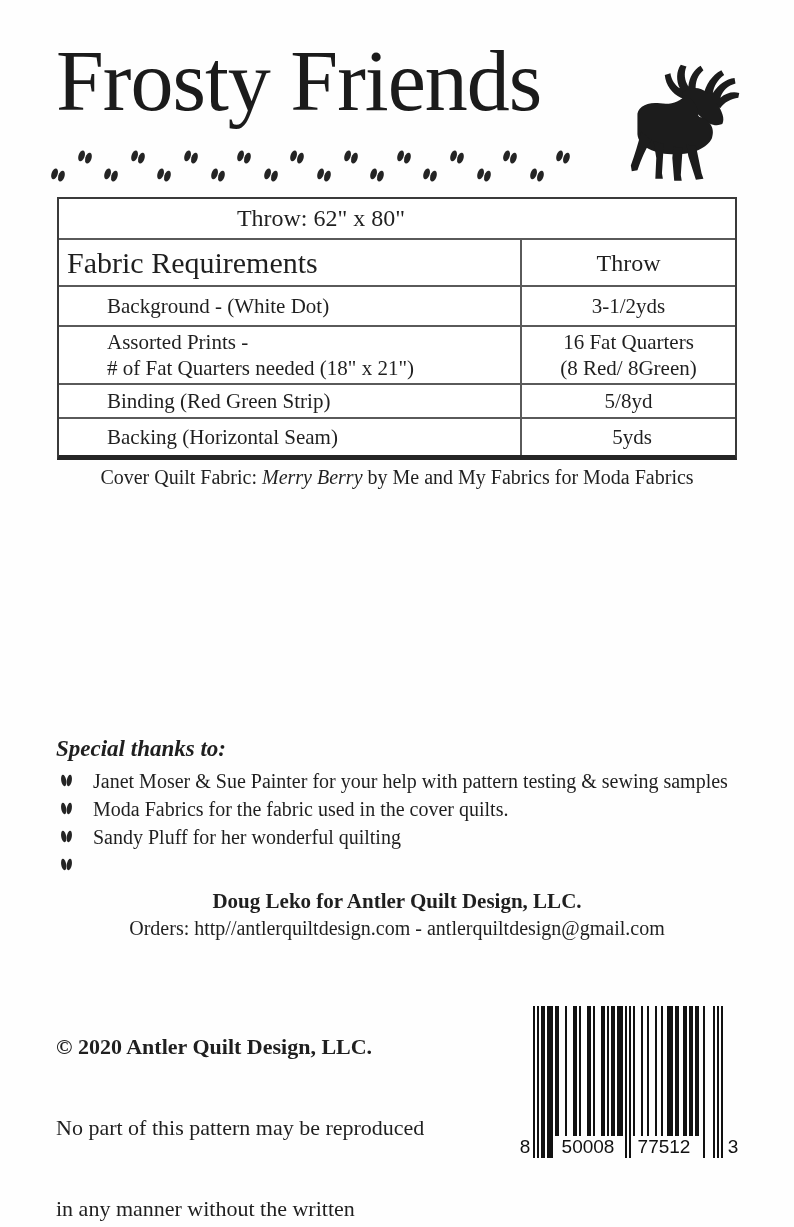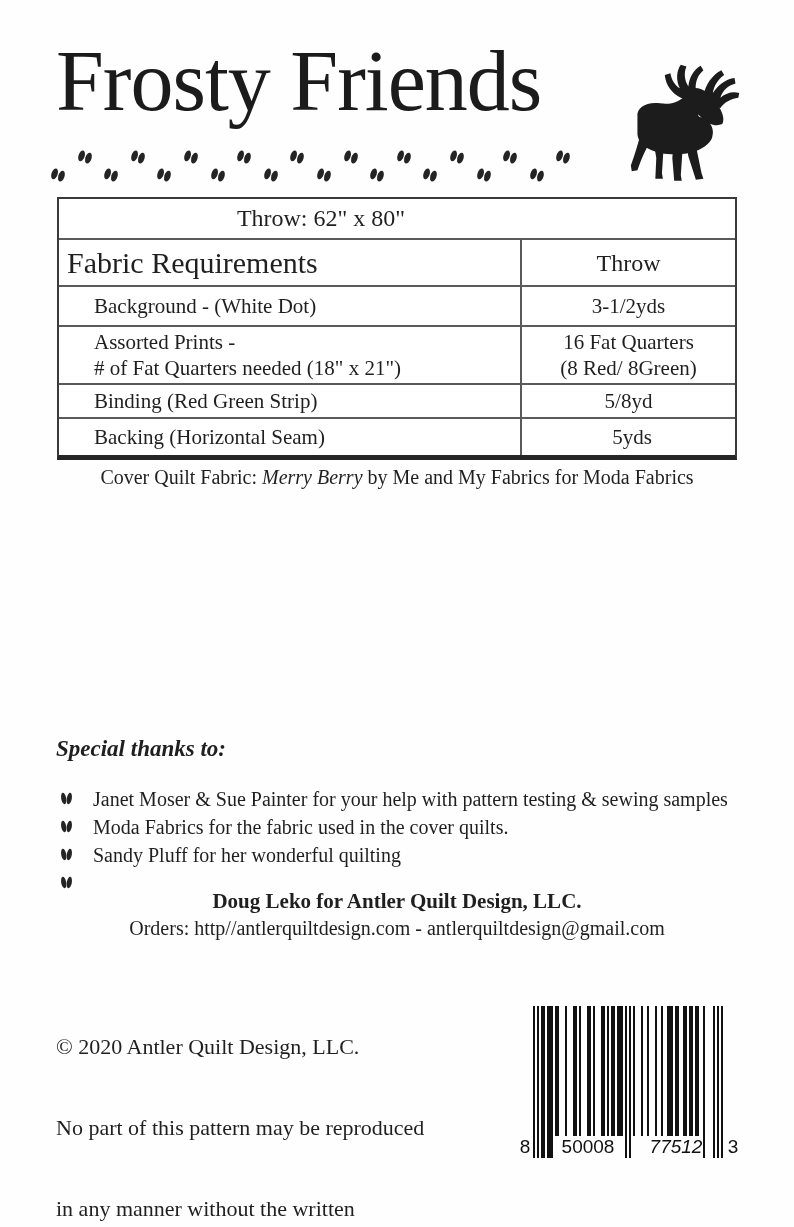--- a/index.html
+++ b/index.html
@@ -26,56 +26,56 @@
     height:41px;display:flex;align-items:center;justify-content:center;
     font-size:24px;padding-right:152px;box-sizing:border-box;
     border-bottom:2px solid #5a5a5a;
   }
   .t-row{display:flex;border-bottom:2px solid #5a5a5a;box-sizing:border-box;}
   .t-row.last{border-bottom:none;}
   .cell{box-sizing:border-box;}
   .cell.l{
     width:463px;border-right:2px solid #5a5a5a;
     display:flex;flex-direction:column;justify-content:center;
-    padding-left:35px;font-size:21px;line-height:26px;
+    padding-left:48px;font-size:21px;line-height:26px;
   }
   .cell.v{
     flex:1;display:flex;flex-direction:column;justify-content:center;align-items:center;
     text-align:left;font-size:21px;line-height:26px;
   }
   .t-row.head{height:47px;}
   .t-row.head .cell.l{padding-left:8px;font-size:30px;}
   .t-row.head .cell.v{font-size:24px;}
   .t-row.r1{height:40px;}
   .t-row.r2{height:58px;}
   .t-row.r3{height:34px;}
   .t-row.r4{height:36px;gap:7px;}
   
   .cover{position:absolute;left:0;right:0;top:466px;text-align:center;font-size:20px;}
   
   .thanks{position:absolute;left:56px;top:736px;width:710px;}
-  .th-head{font-size:23px;font-weight:bold;font-style:italic;margin-bottom:25px;}
+  .th-head{font-size:23px;font-weight:bold;font-style:italic;margin-bottom:7px;}
   .th-item{display:flex;align-items:flex-start;height:28px;font-size:20px;line-height:24px;}
   .hoof-bullet{flex:0 0 auto;width:13px;height:19px;margin:2px 20px 0 4px;}
   
   .credit{position:absolute;left:0;right:0;top:889px;text-align:center;font-size:21px;font-weight:bold;}
   .orders{position:absolute;left:0;right:0;top:917px;text-align:center;font-size:20px;}
   
   .copyright{position:absolute;left:56px;top:979px;width:440px;font-size:22px;line-height:27px;white-space:pre-wrap;}
-  .cr-bold{font-weight:normal;}
+  .cr-bold{font-weight:bold;}
   
   .barcode{position:absolute;left:522px;top:1006px;width:222px;height:162px;}
   .barcode svg{position:absolute;left:11px;top:0;width:190px;height:152px;fill:#111;}
   .bd{
     position:absolute;top:130px;font-family:"Liberation Sans","DejaVu Sans",sans-serif;
     font-size:19px;color:#111;text-align:center;
   }
   .bd.first{left:-4px;width:14px;}
   .bd.g1{left:36px;width:60px;}
-  .bd.g2{left:124px;width:60px;font-style:italic;}
+  .bd.g2{left:112px;width:60px;}
   .bd.last{left:203px;width:16px;}
   .defs-holder{position:absolute;width:0;height:0;overflow:hidden;}
   i{font-style:italic;}
 </style>
 </head>
 <body>
 
 <svg class="defs-holder" aria-hidden="true">
   <defs>
     <g id="hoofprint-track" transform="rotate(18)">

